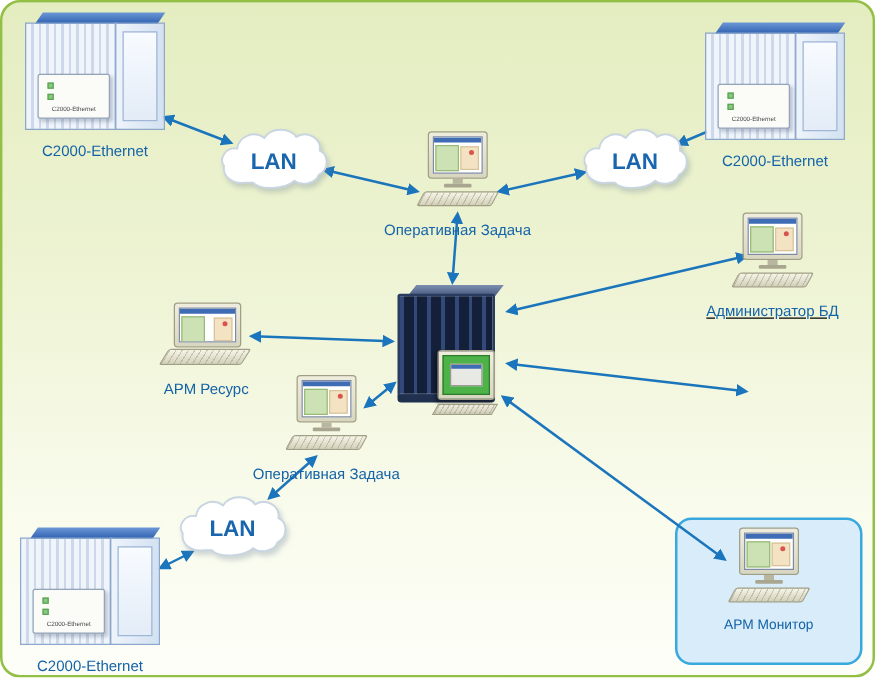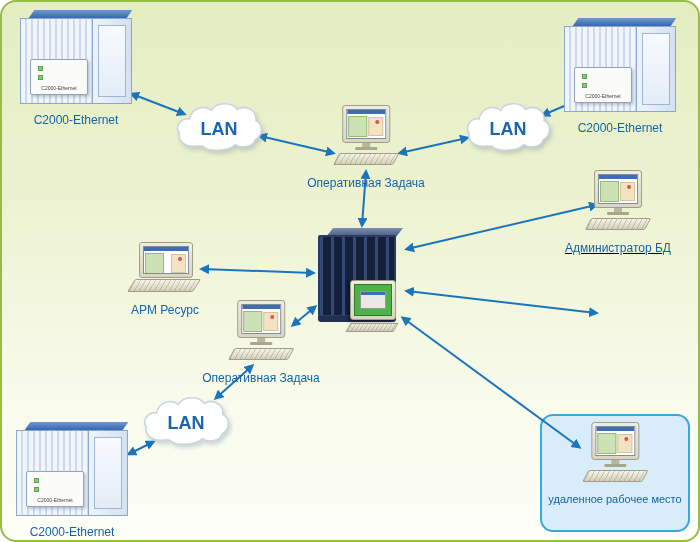--- a/index.html
+++ b/index.html
@@ -270,17 +270,17 @@
           <div class="tbar"></div>
             <div class="map"></div>
             <div class="pal"></div>
             <div class="dot"></div>
         </div>
       </div>
       <div class="neck"></div><div class="base"></div>
       <div class="kb"></div>
     </div>
     <div class="node-label two-line">
-      <div>удаленное рабочее место</div>
+      <div>АРМ Монитор</div>
     </div>
   </div>
 
 </div>
 
 </body></html>

